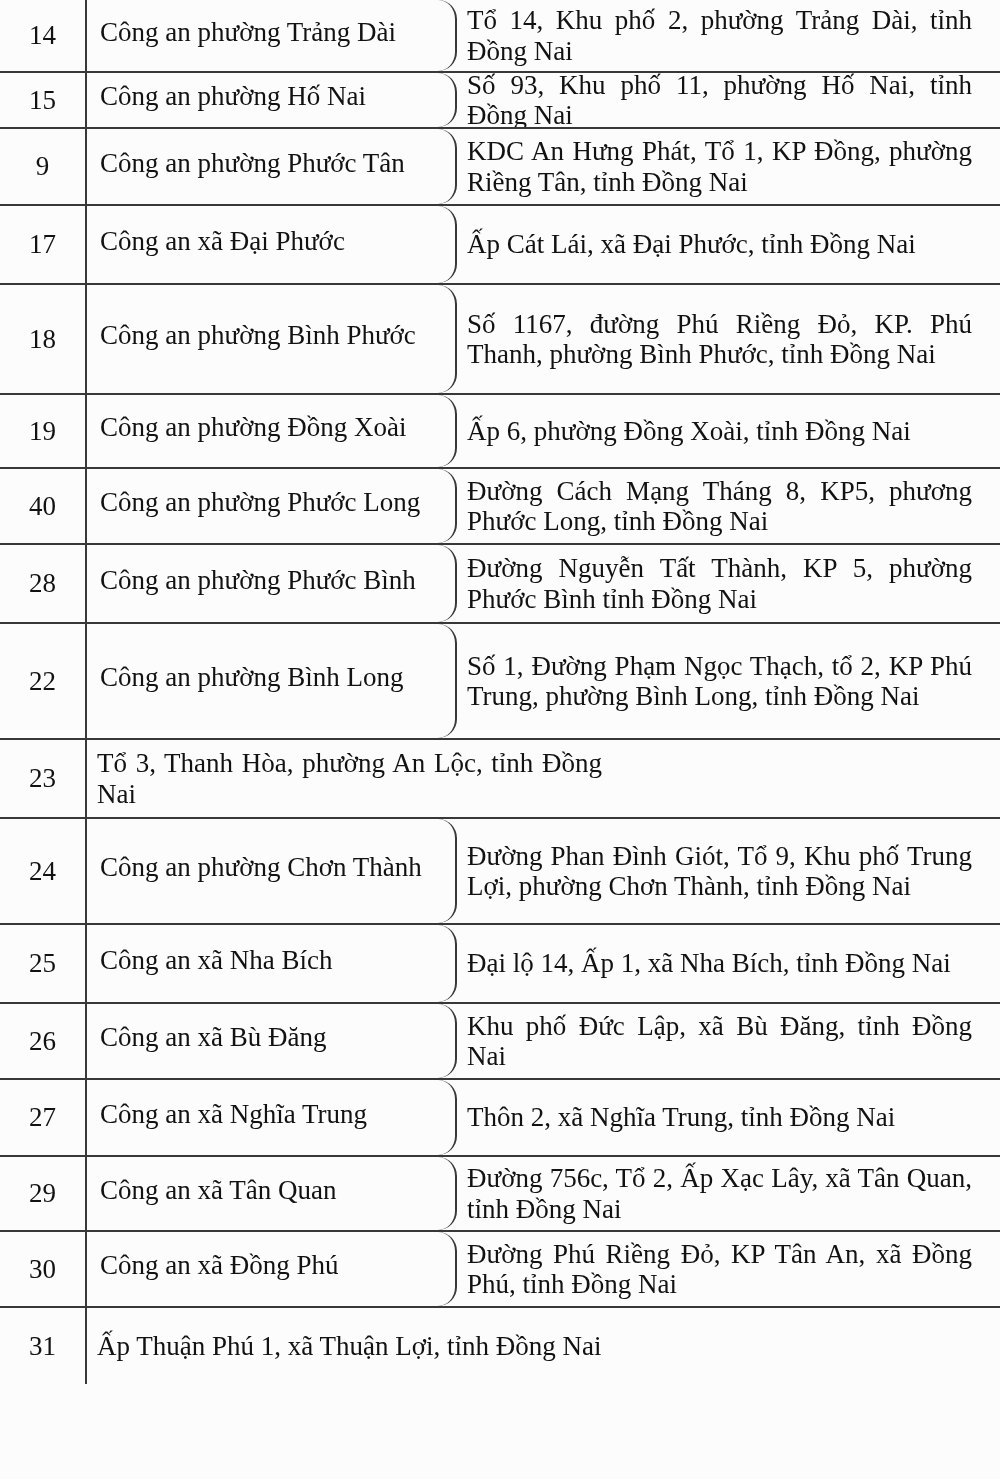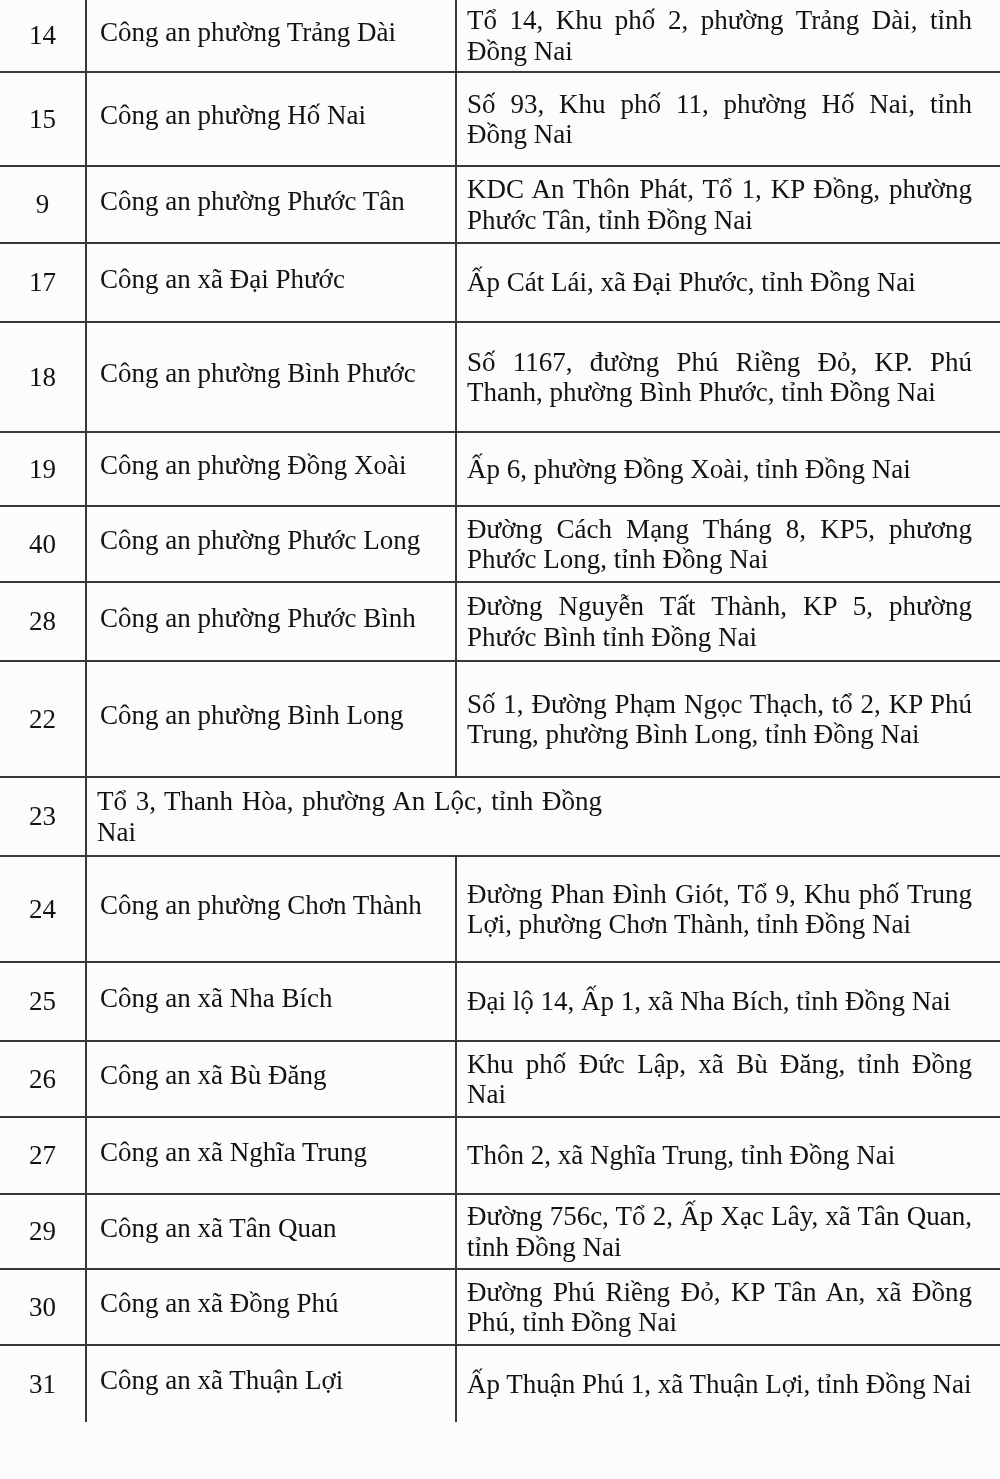--- a/index.html
+++ b/index.html
@@ -34,20 +34,21 @@
     width: 87px;
     border-right: 2px solid #383838;
     align-items: center;
     text-align: left;
   }
   .c-name {
     width: 370px;
     border-right: 2px solid #383838;
     padding: 2px 10px 8px 13px;
     line-height: 1.15;
+    border-radius: 19px;
   }
   .c-addr {
     width: 543px;
     padding: 2px 28px 2px 10px;
     line-height: 1.13;
   }
   .addr-txt {
     text-align: justify;
     text-justify: inter-word;
   }
@@ -62,41 +63,41 @@
         <div>14</div>
       </div>
     <div class="cell c-name">
         <div>Công an phường Trảng Dài</div>
       </div>
     <div class="cell c-addr">
         <div class="addr-txt">Tổ 14, Khu phố 2, phường Trảng Dài, tỉnh Đồng Nai</div>
       </div>
   </div>
 
-  <div class="row" style="height:94px">
+  <div class="row" style="height:56px">
     <div class="cell c-no">
         <div>15</div>
       </div>
     <div class="cell c-name">
         <div>Công an phường Hố Nai</div>
       </div>
     <div class="cell c-addr">
         <div class="addr-txt">Số 93, Khu phố 11, phường Hố Nai, tỉnh Đồng Nai</div>
       </div>
   </div>
 
   <div class="row" style="height:77px">
     <div class="cell c-no">
         <div>9</div>
       </div>
     <div class="cell c-name">
         <div>Công an phường Phước Tân</div>
       </div>
     <div class="cell c-addr">
-        <div class="addr-txt">KDC An Thôn Phát, Tổ 1, KP Đồng, phường Phước Tân, tỉnh Đồng Nai</div>
+        <div class="addr-txt">KDC An Hưng Phát, Tổ 1, KP Đồng, phường Riềng Tân, tỉnh Đồng Nai</div>
       </div>
   </div>
 
   <div class="row" style="height:79px">
     <div class="cell c-no">
         <div>17</div>
       </div>
     <div class="cell c-name">
         <div>Công an xã Đại Phước</div>
       </div>
@@ -244,21 +245,18 @@
       </div>
     <div class="cell c-addr">
         <div class="addr-txt">Đường Phú Riềng Đỏ, KP Tân An, xã Đồng Phú, tỉnh Đồng Nai</div>
       </div>
   </div>
 
   <div class="row last" style="height:76px">
     <div class="cell c-no">
         <div>31</div>
       </div>
-    <div class="cell c-name">
-        <div>Công an xã Thuận Lợi</div>
-      </div>
     <div class="cell c-addr">
         <div class="addr-txt">Ấp Thuận Phú 1, xã Thuận Lợi, tỉnh Đồng Nai</div>
       </div>
   </div>
 
 </div>
 
 </body></html>

